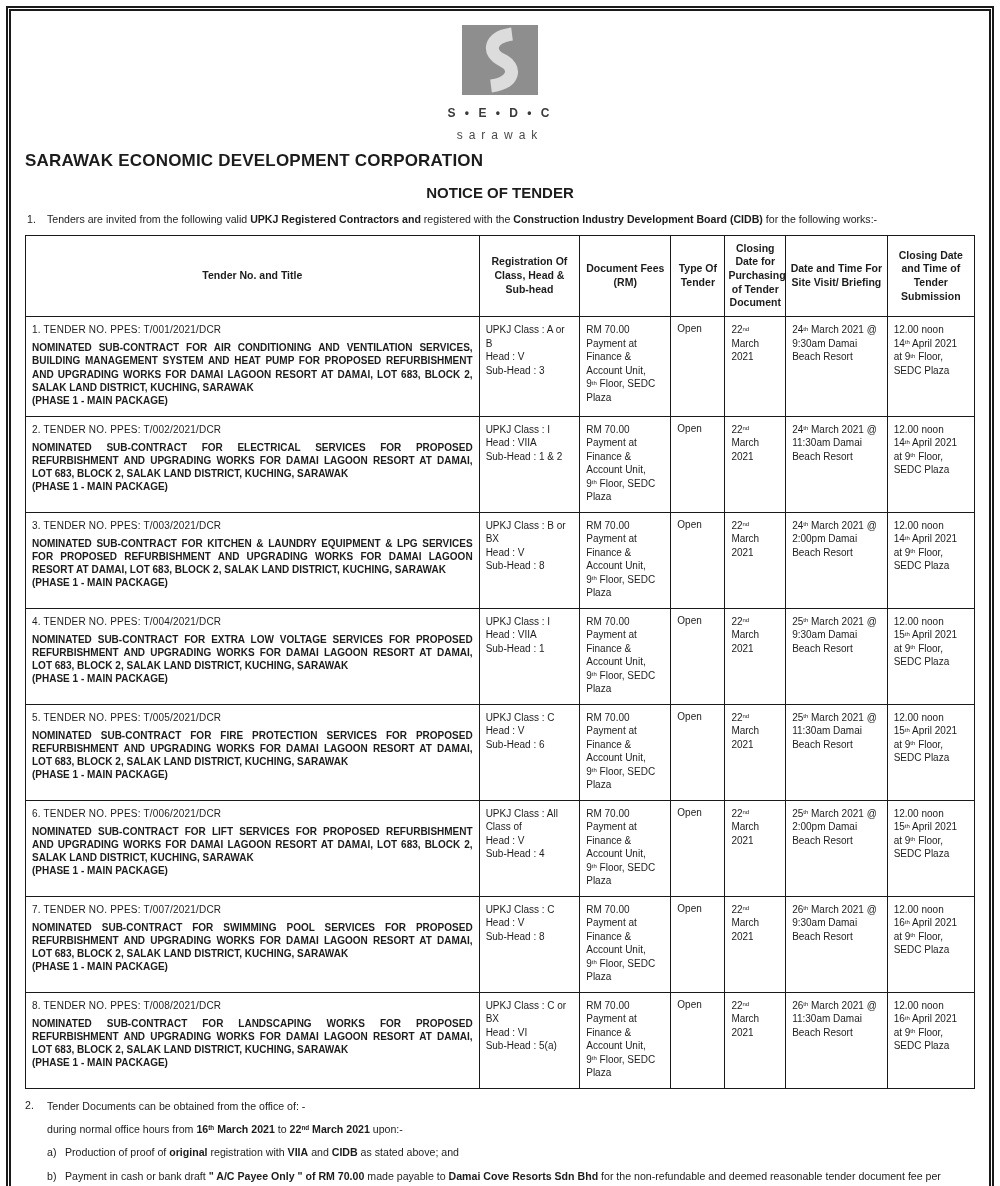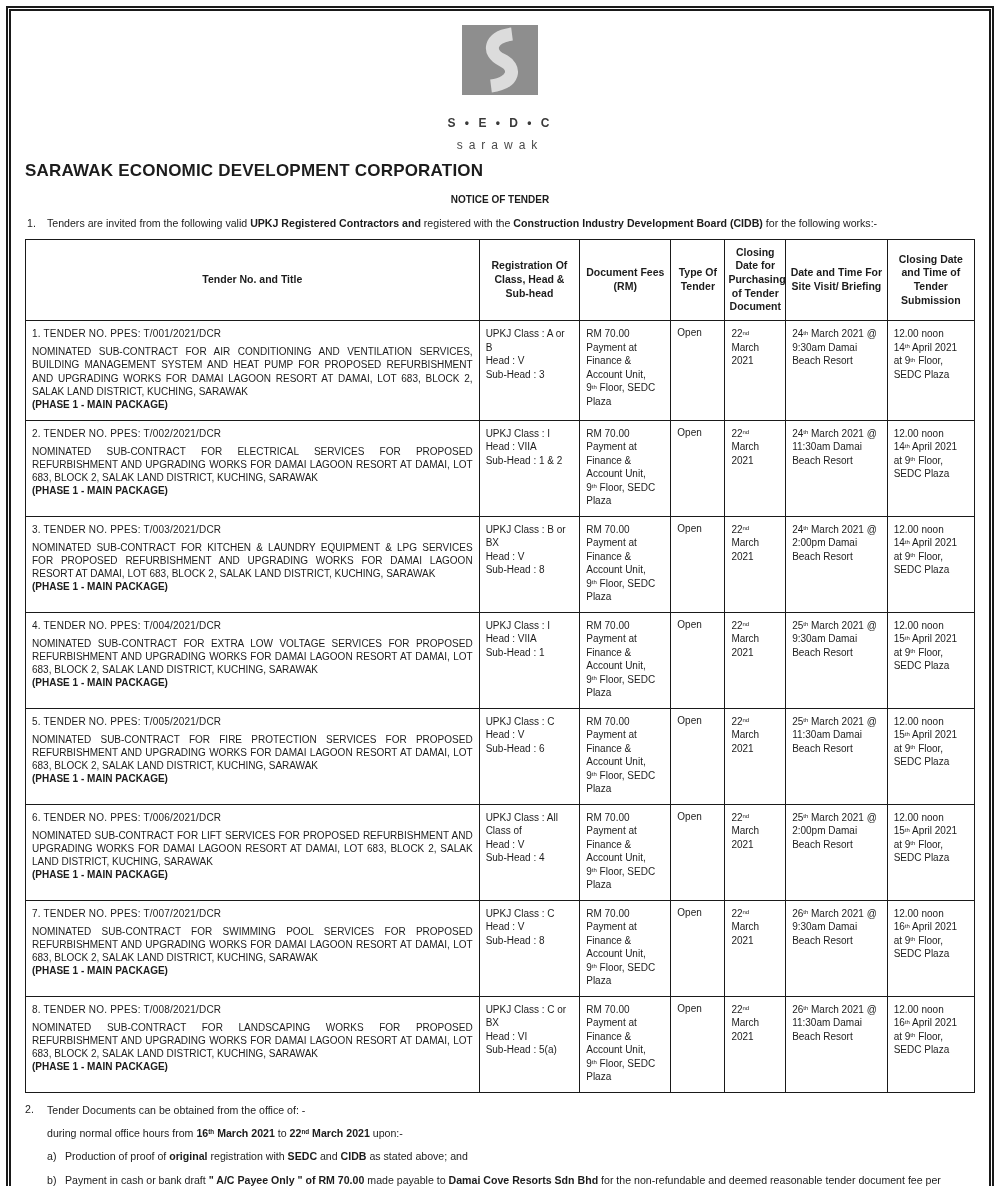--- a/index.html
+++ b/index.html
@@ -1,37 +1,37 @@
 <!DOCTYPE html>
 <html><head>
 <meta charset="utf-8">
 <style>
   html,body { margin:0; padding:0; background:#fff; }
   body { width:1000px; font-family:"Liberation Sans", sans-serif; color:#1c1c1c; -webkit-font-smoothing:antialiased; }
   .page { box-sizing:border-box; margin:6px; min-height:1172px; border:5px double #1a1a1a; padding:8px 14px 14px; }
 
   
   .logo-wrap { text-align:center; margin-top:6px; }
-  .logo-acronym { font-size:12px; font-weight:600; letter-spacing:3px; color:#3a3a3a; margin-top:17px; }
+  .logo-acronym { font-size:12px; font-weight:600; letter-spacing:3px; color:#3a3a3a; margin-top:7px; }
   .logo-region { font-size:12px; letter-spacing:6px; color:#4a4a4a; margin-top:8px; }
   .org-title { font-size:17px; font-weight:bold; margin-top:9px; letter-spacing:0.2px; }
-  .notice-title { text-align:center; font-size:10px; font-weight:bold; margin-top:13px; margin-bottom:11px; }
+  .notice-title { text-align:center; font-size:15px; font-weight:bold; margin-top:13px; margin-bottom:11px; }
 
   
   .intro { display:flex; font-size:10.6px; margin:4px 2px 8px; line-height:1.4; }
   .intro .n-num { width:20px; flex:none; }
   .b { font-weight:bold; }
 
   
   table { width:100%; border-collapse:collapse; table-layout:fixed; }
   table, th, td { border:1.6px solid #1a1a1a; }
   th { font-size:10.5px; font-weight:bold; text-align:center; vertical-align:middle; padding:6px 3px; height:58px; line-height:1.3; }
   td { font-size:10px; vertical-align:top; padding:6px 6px 8px; }
   .t-no { margin-bottom:5px; letter-spacing:0.2px; line-height:1.3; }
-  .t-desc { font-weight:normal; text-align:justify; line-height:1.33; }
+  .t-desc { font-weight:bold; text-align:justify; line-height:1.33; }
   .t-phase { font-weight:bold; line-height:1.33; }
   .line { line-height:1.35; }
   .c-type { text-align:left; }
   sup { font-size:0.6em; line-height:0; position:relative; top:-0.4em; vertical-align:baseline; }
 
   
   .notes { margin-top:10px; font-size:10.6px; }
   .note { display:flex; margin-bottom:2px; }
   .n-num { width:22px; flex:none; }
   .n-body { flex:1; }
@@ -331,19 +331,19 @@
     </tr>
   </tbody>
   </table>
 
   <div class="notes">
       <div class="note">
         <span class="n-num">2.</span>
         <div class="n-body">
           <div class="n-line"><span><span>Tender Documents can be obtained from the office of: -</span></span></div>
           <div class="n-line"><span><span>during normal office hours from </span><span class="b">16<sup>th</sup> March 2021</span><span> to </span><span class="b">22<sup>nd</sup> March 2021</span><span> upon:-</span></span></div>
-          <div class="n-line"><span class="n-label">a)</span><span><span>Production of proof of </span><span class="b">original</span><span> registration with </span><span class="b">SEDC</span><span> and </span><span class="b">CIDB</span><span> as stated above; and</span></span></div>
+          <div class="n-line"><span class="n-label">a)</span><span><span>Production of proof of </span><span class="b">original</span><span> registration with </span><span class="b">VIIA</span><span> and </span><span class="b">CIDB</span><span> as stated above; and</span></span></div>
           <div class="n-line"><span class="n-label">b)</span><span><span>Payment in cash or bank draft </span><span class="b">" A/C Payee Only " of RM 70.00</span><span> made payable to </span><span class="b">Damai Cove Resorts Sdn Bhd</span><span> for the non-refundable and deemed reasonable tender document fee per tender.</span></span></div>
         </div>
       </div>
     </div>
 
 </div>
 
 </body></html>

